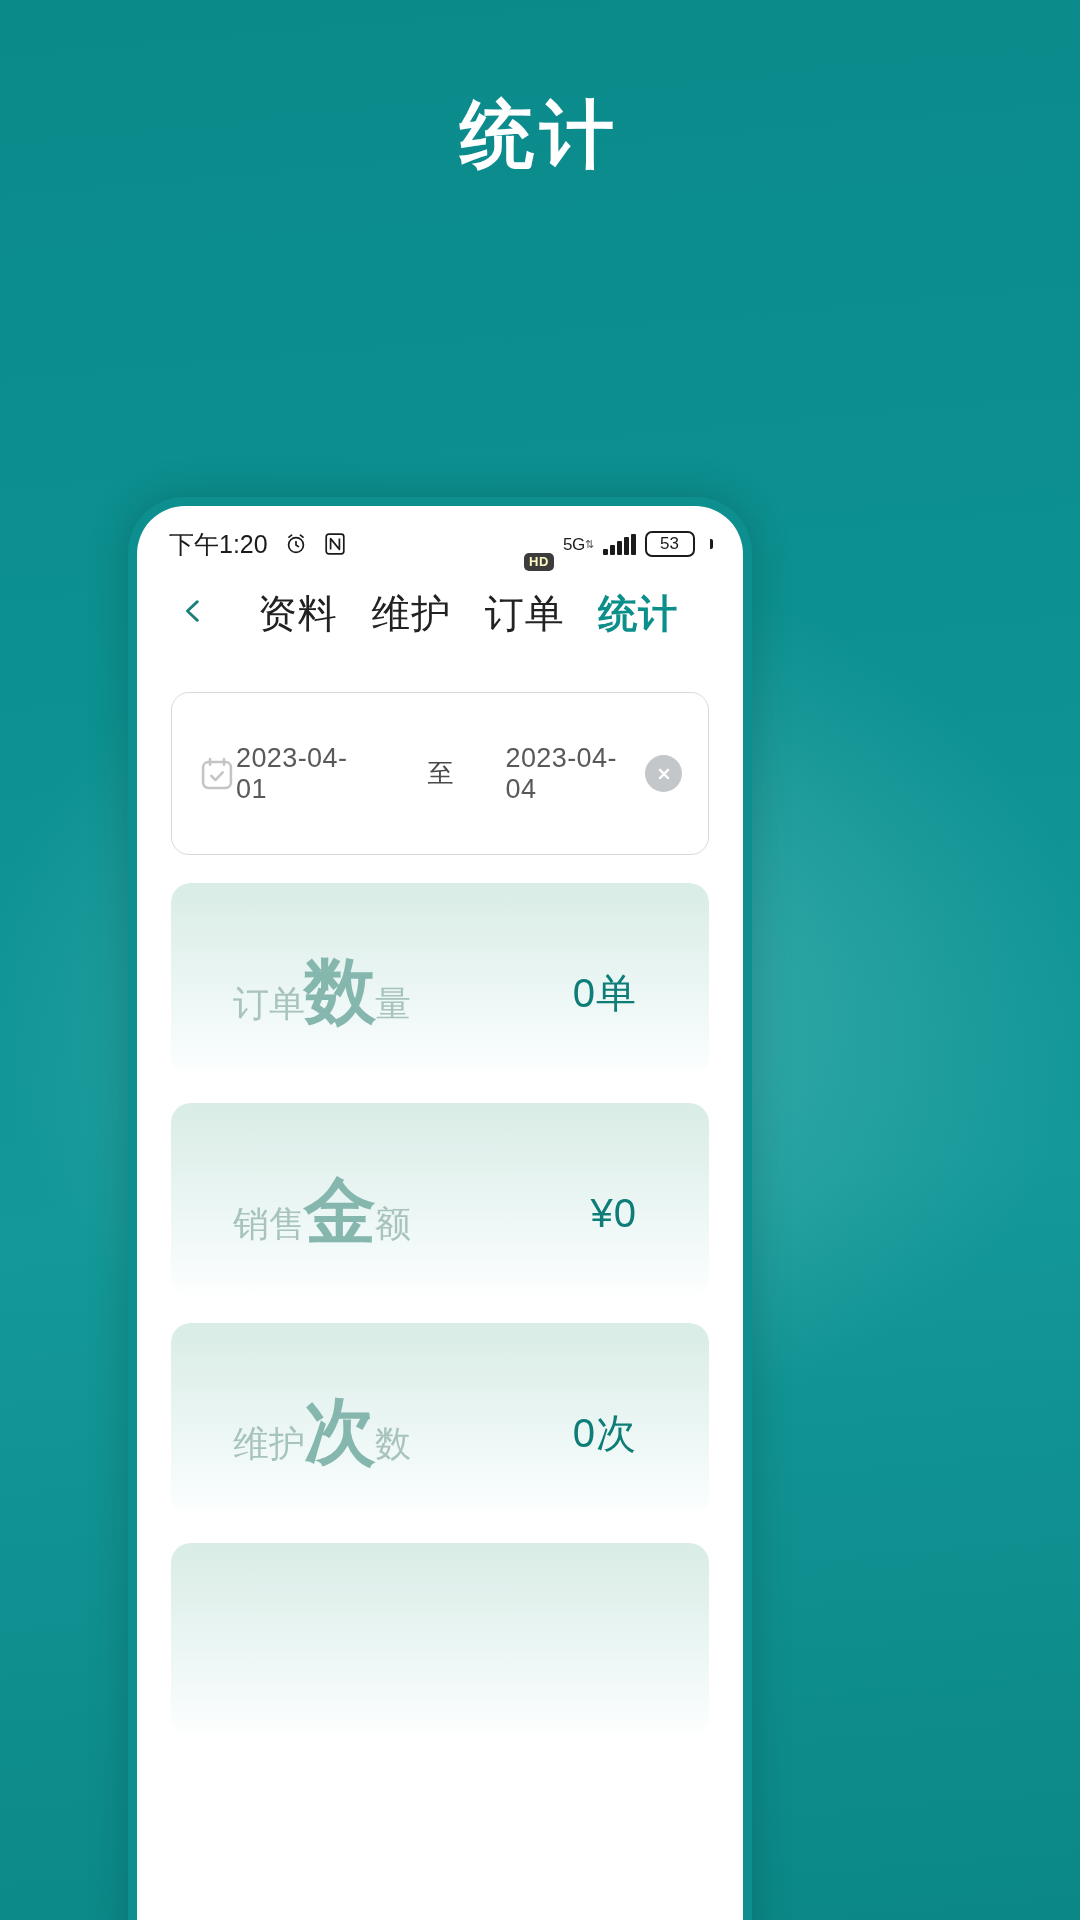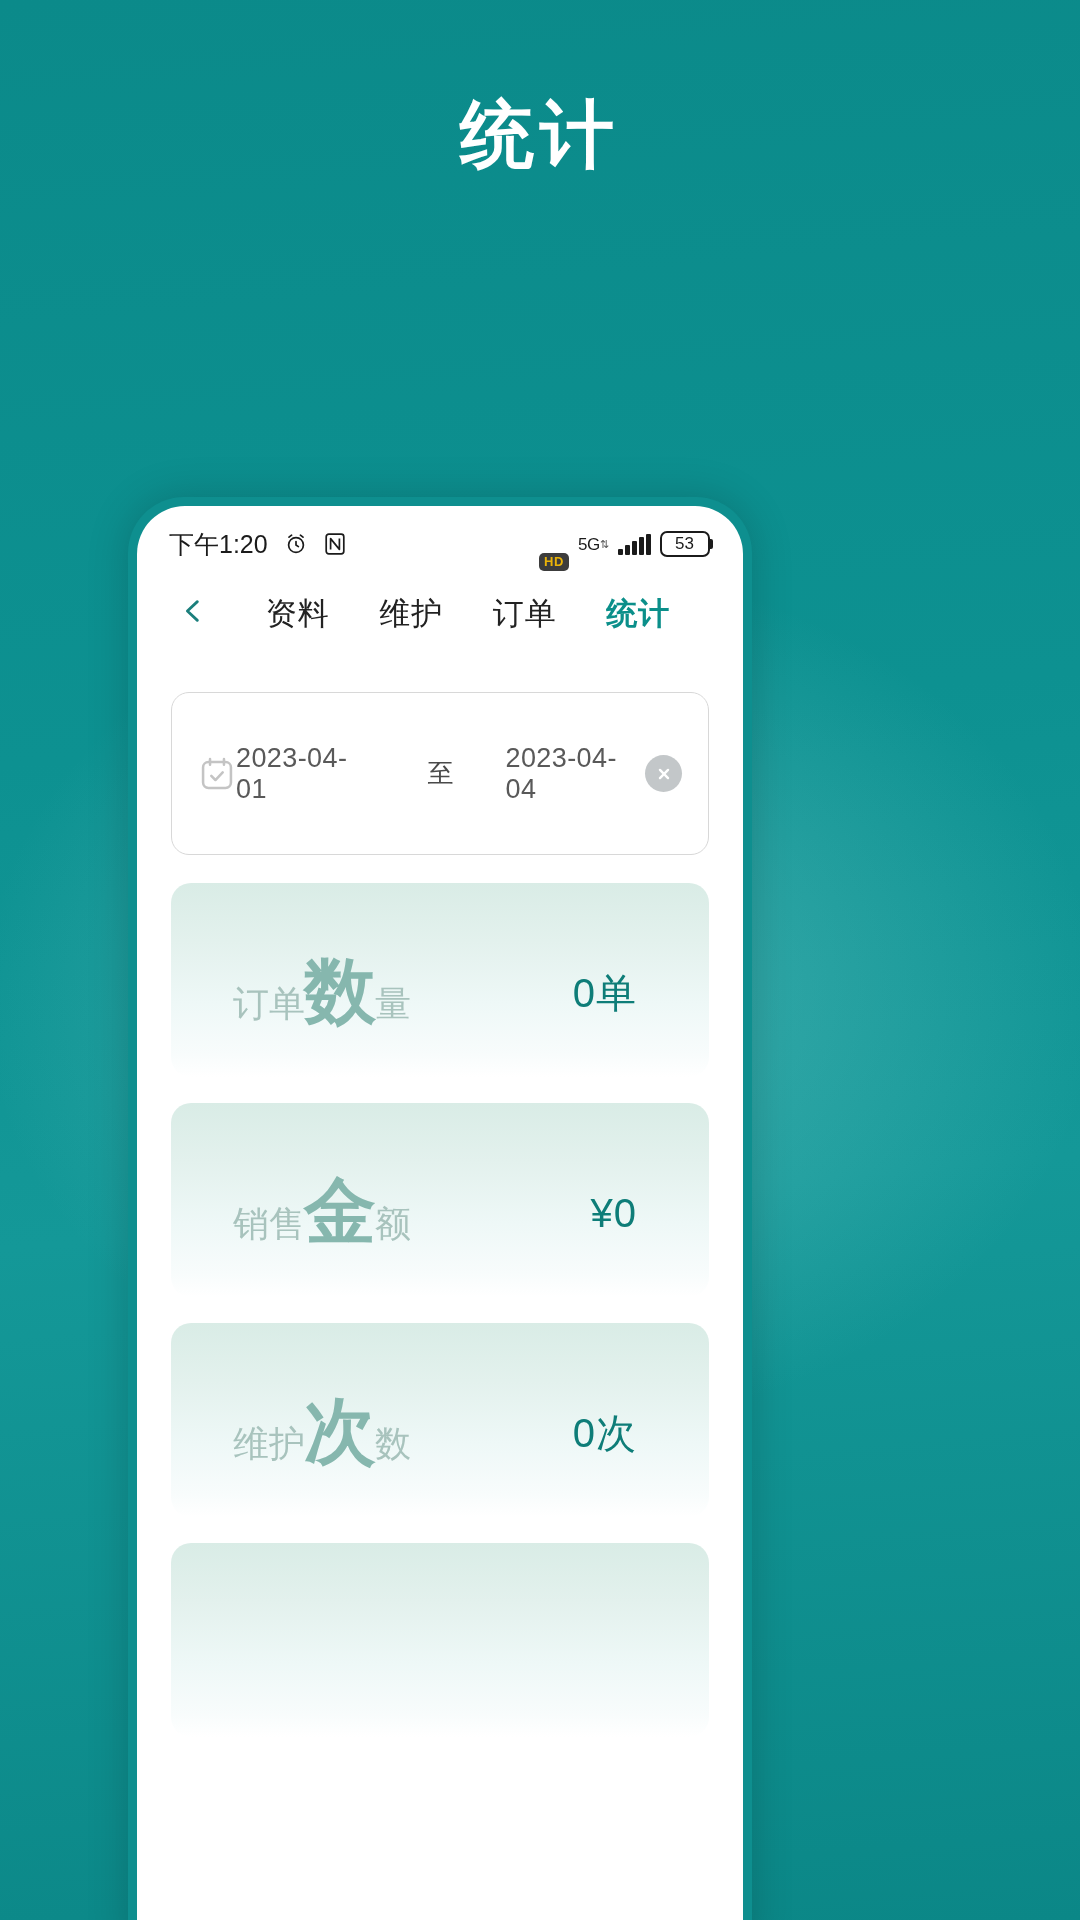--- a/index.html
+++ b/index.html
@@ -62,40 +62,40 @@
     padding:14px 30px 0 32px;
   }
   .sb-left { display:flex; align-items:center; gap:16px; }
   .sb-time { font-size:25px; color:#1b1b1b; letter-spacing:0px; }
   .sb-right { display:flex; align-items:center; gap:9px; }
 
   .icon-alarm { width:24px; height:24px; display:block; }
   .icon-nfc { width:22px; height:24px; display:block; }
 
   .hd-badge {
-    background:#3c3c3c; color:#eab308;
+    background:#3c3c3c; color:#fef9c3;
     font-size:13px; font-weight:bold;
     border-radius:5px;
     padding:2px 5px 3px 5px;
     letter-spacing:0.5px;
     line-height:1;
     margin-top:35px;
   }
   .net { display:flex; flex-direction:row; align-items:center; line-height:1; }
   .net-label { font-size:17px; color:#1b1b1b; letter-spacing:-0.4px; }
   .net-arrows { font-size:11px; color:#555; margin-top:1px; letter-spacing:-1px; }
   .sig { display:flex; align-items:flex-end; gap:2.5px; height:21px; margin-left:1px; }
   .sig i { width:4.5px; background:#1b1b1b; display:block; border-radius:1px; }
   .sig i:nth-child(1){height:6px;}
   .sig i:nth-child(2){height:10px;}
   .sig i:nth-child(3){height:14px;}
   .sig i:nth-child(4){height:18px;}
   .sig i:nth-child(5){height:21px;}
   .batt {
-    display:flex; align-items:center; gap:0;
+    display:flex; align-items:center; gap:15px;
   }
   .batt-body {
     border:2.2px solid #1b1b1b;
     border-radius:7px;
     width:50px; height:26px;
     display:flex; align-items:center; justify-content:center;
     font-size:17px; color:#1b1b1b; font-weight:500;
   }
   .batt-cap { width:3.5px; height:10px; background:#1b1b1b; border-radius:0 2px 2px 0; }
 
@@ -113,21 +113,21 @@
   }
   .back-btn svg { display:block; }
   .tabs {
     flex:1;
     display:flex;
     align-items:center;
     justify-content:space-around;
     padding:0 14px 0 26px;
   }
   .tab {
-    font-size:31px;
+    font-size:39px;
     color:#222222;
     letter-spacing:1px;
     margin-top:6px;
   }
   .tab.active { color:#0b8f8a; font-weight:bold; }
 
   
   .body-area { padding:12px 34px; }
   .daterange {
     margin-top:26px;

